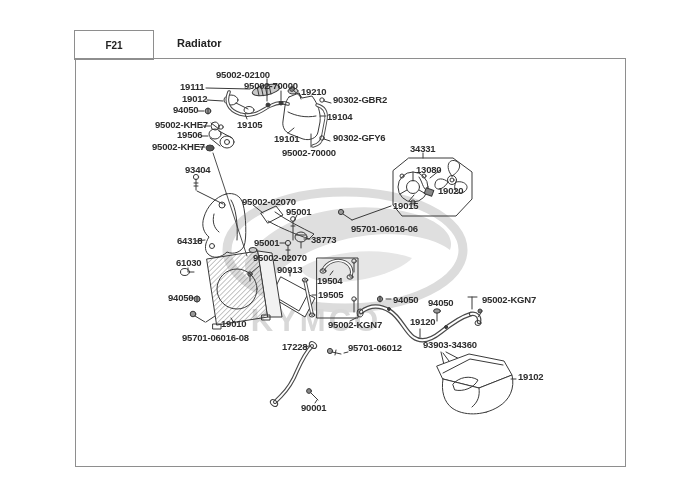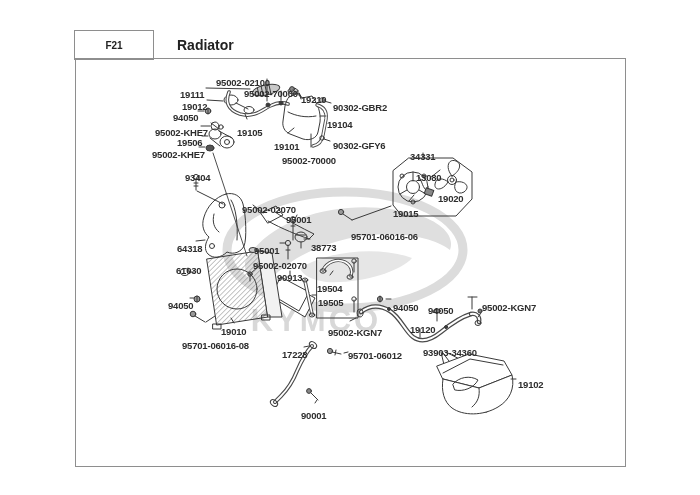--- a/index.html
+++ b/index.html
@@ -1,26 +1,26 @@
 <!DOCTYPE html>
 <html><head>
 <meta charset="utf-8">
 <style>
   html,body{margin:0;padding:0;background:#fff;}
   .page{position:relative;width:700px;height:495px;background:#fff;overflow:hidden;
         font-family:"Liberation Sans",sans-serif;}
   .f21-box{position:absolute;left:74px;top:30px;width:78px;height:28px;
            border:1px solid #8e8e8e;display:flex;align-items:center;justify-content:center;
            font-size:10px;font-weight:bold;color:#222;}
-  .page-title{position:absolute;left:177px;top:37px;font-size:14px;font-weight:bold;color:#222;}
+  .page-title{position:absolute;left:177px;top:37px;font-size:11px;font-weight:bold;color:#222;}
   .main-border{position:absolute;left:75px;top:58px;width:549px;height:407px;
                border:1px solid #8e8e8e;pointer-events:none;}
   .diagram-svg{position:absolute;left:0;top:0;}
   .lbl{position:absolute;font-size:9.5px;font-weight:bold;color:#2d2d2d;
-       letter-spacing:-0.2px;white-space:nowrap;line-height:10px;margin-top:8px;}
+       letter-spacing:-0.2px;white-space:nowrap;line-height:10px;}
   .footer{position:absolute;left:350px;top:469px;transform:translateX(-50%);
           font-size:9.5px;font-weight:bold;color:#333;margin-top:44px;}
 </style>
 </head>
 <body>
 
 <div class="page">
 
   <svg class="diagram-svg" width="700" height="495" viewBox="0 0 700 495">
     <defs>

